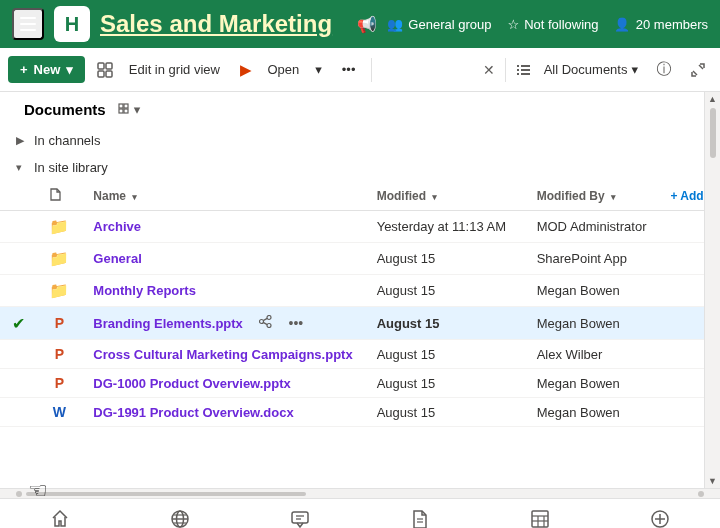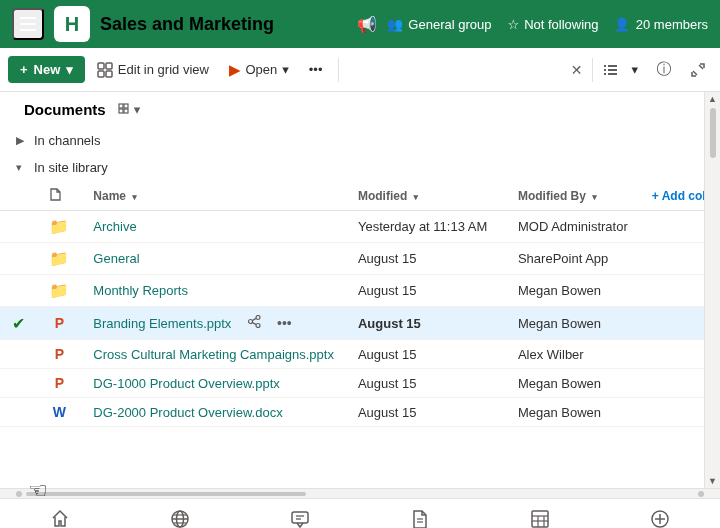--- a/index.html
+++ b/index.html
@@ -25,22 +25,23 @@
       width: 36px; height: 36px;
       background: #fff;
       border-radius: 6px;
       display: flex; align-items: center; justify-content: center;
       flex-shrink: 0;
     }
     .app-icon-inner {
       font-size: 20px; font-weight: bold; color: #1a7f4b;
     }
     .group-title {
-      font-size: 18px; font-weight: 600; color: #000000;
+      font-size: 24px; font-weight: 600; color: #fef9c3;
       flex: 1;
+      text-decoration: underline;
     }
     .megaphone-icon { font-size: 16px; cursor: pointer; }
     .header-right {
       display: flex; align-items: center; gap: 16px; margin-left: auto;
       font-size: 13px; color: #fff;
     }
     .header-right-item {
       display: flex; align-items: center; gap: 5px; cursor: pointer;
     }
 
@@ -64,21 +65,21 @@
       cursor: pointer;
       display: flex; align-items: center; gap: 6px;
       font-weight: 600;
     }
     .btn-toolbar {
       background: transparent;
       border: none;
       padding: 5px 8px;
       font-size: 13px;
       cursor: pointer;
-      display: flex; align-items: center; gap: 5px;
+      display: flex; align-items: center; gap: 16px;
       border-radius: 4px;
       color: #323130;
     }
     .btn-toolbar .red-icon { color: #d83b01; font-size: 15px; }
     .toolbar-separator { width: 1px; height: 24px; background: #e1e1e1; margin: 0 4px; }
     .toolbar-right {
       margin-left: auto;
       display: flex; align-items: center; gap: 6px;
     }
     .selected-badge {
@@ -156,21 +157,21 @@
       padding: 6px 12px;
       font-size: 13px;
       color: #323130;
       white-space: nowrap;
     }
     .file-icon-cell {
       width: 36px; text-align: center;
     }
     .folder-icon { color: #f3c14e; font-size: 16px; }
     .file-name-cell { min-width: 200px; }
-    .file-name-link { color: #0f766e; text-decoration: none; }
+    .file-name-link { color: #6d28d9; text-decoration: none; font-weight: bold; }
     .modified-cell { min-width: 160px; color: #605e5c; margin-top: 24px; }
     .sort-arrow { font-size: 9px; margin-left: 3px; }
     .check-col { width: 32px; text-align: center; }
     .green-check { color: #107c10; font-size: 16px; }
     .row-actions {
       display: flex; gap: 6px; align-items: center;
     }
     .row-action-btn {
       background: none; border: none; cursor: pointer;
       color: #605e5c; font-size: 14px; border-radius: 4px; padding: 2px 5px;
@@ -266,20 +267,21 @@
     <div class="toolbar-separator"></div>
     <svg width="16" height="16" viewBox="0 0 16 16" fill="#605e5c">
       <rect x="1" y="3" width="2" height="2"></rect>
       <rect x="5" y="3" width="9" height="2"></rect>
       <rect x="1" y="7" width="2" height="2"></rect>
       <rect x="5" y="7" width="9" height="2"></rect>
       <rect x="1" y="11" width="2" height="2"></rect>
       <rect x="5" y="11" width="9" height="2"></rect>
     </svg>
     <button class="all-docs-btn">
+      <span>All Documents</span>
       <span>▾</span>
     </button>
     <button class="info-btn" title="Details">ⓘ</button>
     <button class="expand-btn" title="Open in full screen">
       <svg width="14" height="14" viewBox="0 0 14 14" fill="none">
         <polyline points="9,1 13,1 13,5" stroke="#605e5c" stroke-width="1.5" fill="none"></polyline>
         <polyline points="1,9 1,13 5,13" stroke="#605e5c" stroke-width="1.5" fill="none"></polyline>
         <line x1="8" y1="2" x2="12" y2="6" stroke="#605e5c" stroke-width="1.5"></line>
         <line x1="2" y1="8" x2="6" y2="12" stroke="#605e5c" stroke-width="1.5"></line>
       </svg>
@@ -398,21 +400,21 @@
             <td class="check-col"></td>
             <td class="file-icon-cell"><span style="color:#d04b23;font-size:14px;font-weight:bold;">P</span></td>
             <td class="file-name-cell"><span class="file-name-link">DG-1000 Product Overview.pptx</span></td>
             <td class="modified-cell" style="font-weight: normal;">August 15</td>
             <td>Megan Bowen</td>
             <td></td>
           </tr>
           <tr>
             <td class="check-col"></td>
             <td class="file-icon-cell"><span style="color:#185abd;font-size:14px;font-weight:bold;">W</span></td>
-            <td class="file-name-cell"><span class="file-name-link">DG-2000 Product Overview.docx</span></td>
+            <td class="file-name-cell"><span class="file-name-link">DG-1991 Product Overview.docx</span></td>
             <td class="modified-cell" style="font-weight: normal;">August 15</td>
             <td>Megan Bowen</td>
             <td></td>
           </tr>
         </tbody>
     </table>
   </div>
 
   <div style="width:16px; background:#f3f2f1; border-left:1px solid #e1e1e1; position:relative; display:flex; flex-direction:column; align-items:center;">
     <div style="font-size:9px; padding:2px; cursor:pointer; color:#605e5c;">▲</div>

